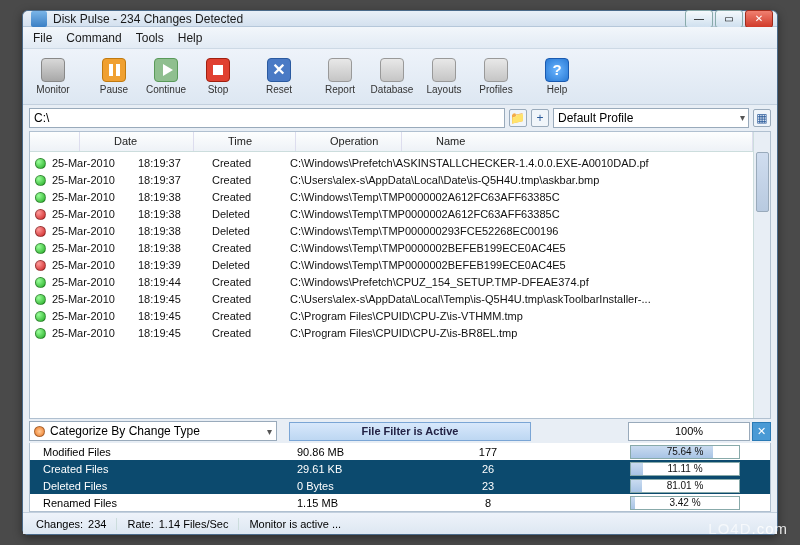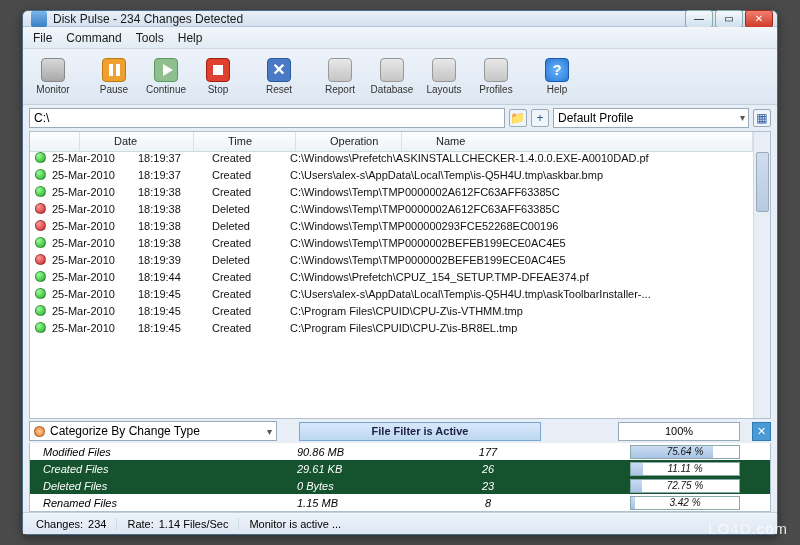--- a/index.html
+++ b/index.html
@@ -33,39 +33,39 @@
 .pathbar input { flex: 1; height: 20px; border: 1px solid #9ab; padding: 0 4px; font-size: 12px; background: #fff; }
 .picon { width: 18px; height: 18px; border: 1px solid #9ab; border-radius: 2px; background: #f0f5fa; cursor: pointer; display:flex;align-items:center;justify-content:center;font-size:12px;color:#2a5a9a; }
 .combo { width: 196px; height: 20px; border: 1px solid #9ab; background: #fff; font-size: 12px; padding: 0 16px 0 4px; position: relative; line-height:18px; display:flex;align-items:flex-start; }
 .combo::after { content: "▾"; position: absolute; right: 3px; font-size:10px; color:#555; }
 .grid-wrap { flex: 1; display: flex; margin: 0 6px; border: 1px solid #b0c0d0; background: #fff; min-height:0; }
 .grid { flex: 1; overflow: hidden; }
 .ghead { height: 20px; display: flex; background: linear-gradient(#fdfefe,#eef2f7); border-bottom: 1px solid #cdd; font-size: 11px; color: #222; }
 .gcol { border-right: 1px solid #dde; padding: 3px 6px; margin-left: 28px; }
 .c-ico{width:22px}
 .c-date{width:86px}.c-time{width:74px}.c-op{width:78px}.c-name{flex:1}
-.grow { height: 17px; display: flex; font-size: 11px; color: #111; align-items: flex-start; }
+.grow { height: 17px; display: flex; font-size: 11px; color: #111; align-items: flex-end; }
 .grow .dot { width: 11px; height: 11px; border-radius: 50%; margin: 0 5px; border: 1px solid rgba(0,0,0,.3); }
 .dot.green{background:radial-gradient(circle at 30% 30%, #9f9, #2a2)}
 .dot.red{background:radial-gradient(circle at 30% 30%, #f99, #c22)}
 .dot.yellow{background:radial-gradient(circle at 30% 30%, #ff9, #cc2)}
 .dot.orange{background:radial-gradient(circle at 30% 30%, #fc9, #e72)}
 .scroll { width: 17px; background: #e8eef5; border-left: 1px solid #cdd; position:relative; }
 .scroll .thumb { position:absolute; left:2px; width:13px; top:20px; height:60px; background: linear-gradient(#d0ddef,#b8cae0); border:1px solid #9ab; border-radius:2px; }
-.midbar { height: 24px; display: flex; align-items: center; gap: 12px; padding: 2px 6px; background:#e8eef5; }
+.midbar { height: 24px; display: flex; align-items: center; gap: 2px; padding: 2px 6px; background:#e8eef5; }
 .catcombo { width:248px; height:20px; border:1px solid #9ab; background:#fff; font-size:12px; display:flex; align-items:center; padding:0 4px; position:relative; }
 .catcombo .dot{width:11px;height:11px;border-radius:50%;margin-right:5px;background:radial-gradient(circle,#fc9,#e72);border:1px solid rgba(0,0,0,.3)}
 .catcombo::after{content:"▾";position:absolute;right:4px;font-size:10px;color:#555}
 .filteractive { flex:0 0 242px; height:19px; margin-left:10px; border:1px solid #7aa5d5; background:linear-gradient(#d8e8fb,#bdd7f2); font-size:11px; font-weight:bold; color:#224; text-align:center; line-height:17px; }
 .spacer{flex:1}
 .pct { width:122px; height:19px; border:1px solid #9ab; background:#fff; font-size:11px; text-align:center; line-height:17px; }
 .closebtn { width:19px; height:19px; background:#4a9ad5; color:#fff; border:1px solid #2a7ab5; font-size:11px; text-align:center; line-height:17px; cursor:pointer; }
 .summary { margin: 0 6px; border: 1px solid #b0c0d0; background:#fff; border-top:none; }
-.srow { height:17px; display:flex; font-size:11px; align-items:center;font-style:italic; }
-.srow.sel { background:#14532d; color:#fff; }
+.srow { height:17px; display:flex; font-size:11px; align-items:center; }
+.srow.sel { background:#0c4a6e; color:#fff; }
 .srow .dot{margin:0 5px 0 6px}
 .s-name{width:248px;padding-left:2px}
 .s-size{width:112px;text-align:left;padding-left:8px}
 .s-count{width:174px;text-align:center}
 .s-bar{flex:1;padding-right:30px;display:flex;justify-content:flex-end;align-items:center}
 .bar { height:14px; border:1px solid #8aa; position:relative; background:#fff; text-align:center; font-size:10px; line-height:12px; color:#111; }
 .bar .fill { position:absolute; left:0; top:0; bottom:0; background:linear-gradient(#c9dbf0,#a8c4e5); }
 .bar span { position:relative; }
 .statusbar { height:22px; border-top:1px solid #c3d0de; background:linear-gradient(#eef3fa,#dde7f2); display:flex; align-items:center; font-size:11px; padding:0 8px; gap:10px; }
 .statusbar .cell{border-right:1px solid #cdd;padding-right:10px;display:flex;align-items:center;gap:5px}
@@ -169,21 +169,21 @@
             <div class="c-op">Created</div>
             <div class="c-name">C:\Windows\Prefetch\ASKINSTALLCHECKER-1.4.0.0.EXE-A0010DAD.pf</div>
           </div>
           <div class="grow">
             <div class="c-ico">
               <div class="dot green"></div>
             </div>
             <div class="c-date">25-Mar-2010</div>
             <div class="c-time">18:19:37</div>
             <div class="c-op">Created</div>
-            <div class="c-name">C:\Users\alex-s\AppData\Local\Temp\is-Q5H4U.tmp\askbar.bmp</div>
+            <div class="c-name">C:\Users\alex-s\AppData\Local\Date\is-Q5H4U.tmp\askbar.bmp</div>
           </div>
           <div class="grow">
             <div class="c-ico">
               <div class="dot green"></div>
             </div>
             <div class="c-date">25-Mar-2010</div>
             <div class="c-time">18:19:38</div>
             <div class="c-op">Created</div>
             <div class="c-name">C:\Windows\Temp\TMP0000002A612FC63AFF63385C</div>
           </div>
@@ -295,21 +295,21 @@
         <div class="s-bar">
           <div class="bar" style="width:110px"><div class="fill" style="width:11%"></div><span>11.11 %</span></div>
         </div>
       </div>
       <div class="srow sel">
         <div class="dot red"></div>
         <div class="s-name">Deleted Files</div>
         <div class="s-size">0 Bytes</div>
         <div class="s-count">23</div>
         <div class="s-bar">
-          <div class="bar" style="width:110px"><div class="fill" style="width:10%"></div><span>72.75 %</span></div>
+          <div class="bar" style="width:110px"><div class="fill" style="width:10%"></div><span>81.01 %</span></div>
         </div>
       </div>
       <div class="srow">
         <div class="dot orange"></div>
         <div class="s-name">Renamed Files</div>
         <div class="s-size">1.15 MB</div>
         <div class="s-count">8</div>
         <div class="s-bar">
           <div class="bar" style="width:110px"><div class="fill" style="width:4%"></div><span>3.42 %</span></div>
         </div>

